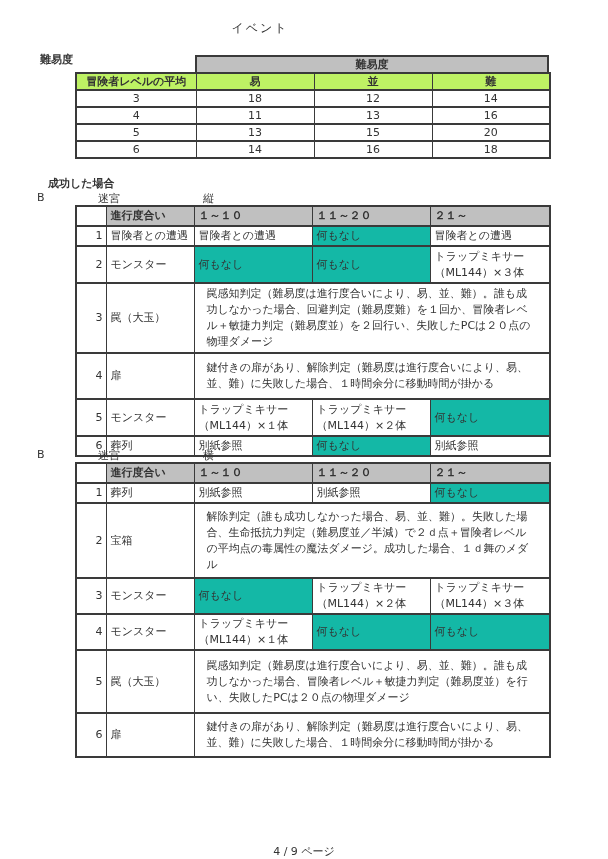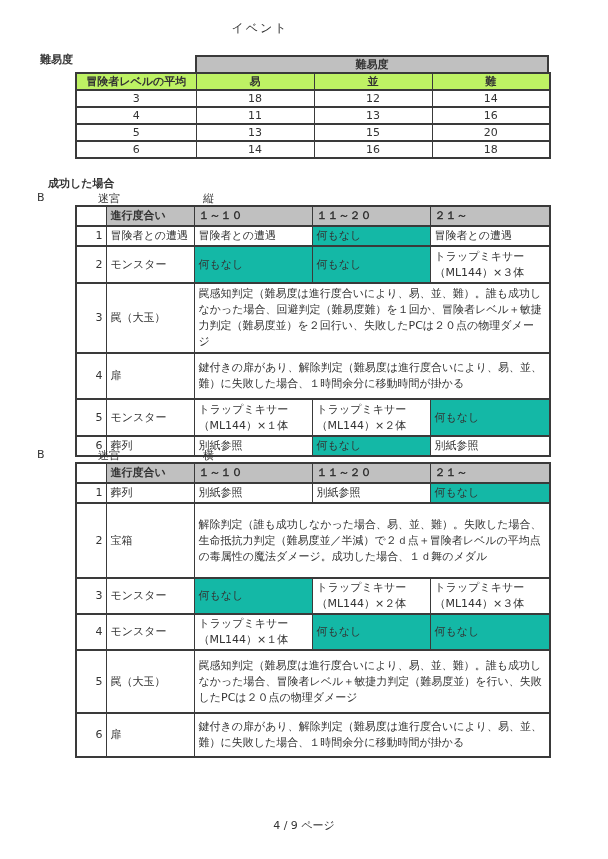--- a/index.html
+++ b/index.html
@@ -4,21 +4,21 @@
 <style>
   * { margin:0; padding:0; box-sizing:border-box; }
   html,body { background:#ffffff; }
   body {
     width:608px; height:859px; position:relative;
     font-family:"DejaVu Sans", sans-serif;
     color:#333333;
   }
   .abs { position:absolute; }
   .title { top:20px; left:0; width:520px; text-align:center; font-size:12px; letter-spacing:2px; }
-  .footer { top:818px; left:0; width:608px; text-align:center; font-size:11px; }
+  .footer { top:844px; left:0; width:608px; text-align:center; font-size:11px; }
   .sec-label { font-size:11px; font-weight:bold; }
   .sub-label { font-size:11px; }
 
   
   .merged-head {
     left:195px; top:55px; width:354px; height:17px;
     background:#c0c0c0;
     border:2px solid #3a3a3a; border-bottom:none;
     text-align:center; font-size:11px; font-weight:bold; line-height:15px;
   }
@@ -34,21 +34,21 @@
   .t1 tr.hd td { background:#bef264; font-weight:bold; }
 
   
   .ev { left:75px; width:474px; border:2px solid #3a3a3a; }
   .ev-v { top:205px; }
   .ev-h { top:462px; }
   .ev td { text-align:left; padding:1px 4px; white-space:pre-line; line-height:16px; }
   .ev td.num { text-align:right; padding-right:3px; }
   .ev tr.hd td { background:#c0c0c0; font-weight:bold; }
   .ev tr.hd td.num { background:#ffffff; }
-  .ev td.m { padding:2px 4px; }
+  .ev td.m { padding:2px 12px; }
   .h17 { height:17px; } .h32 { height:32px; } .h33 { height:33px; }
   .h37 { height:37px; } .h44 { height:44px; } .h46 { height:46px; }
   .h60 { height:60px; } .h63 { height:63px; } .h75 { height:75px; }
 </style>
 </head>
 <body>
 
 <div class="abs title">イベント</div>
 
 <div class="abs sec-label" style="left:40px; top:52px;">難易度</div>

